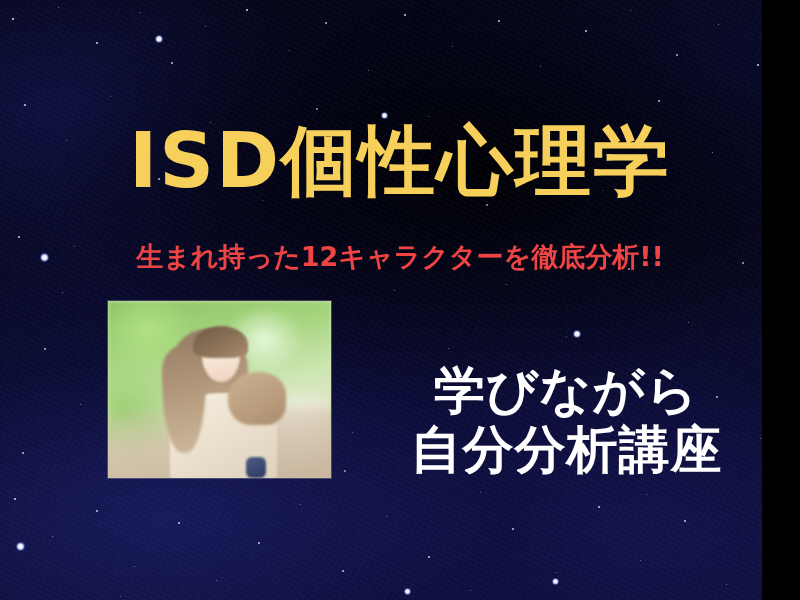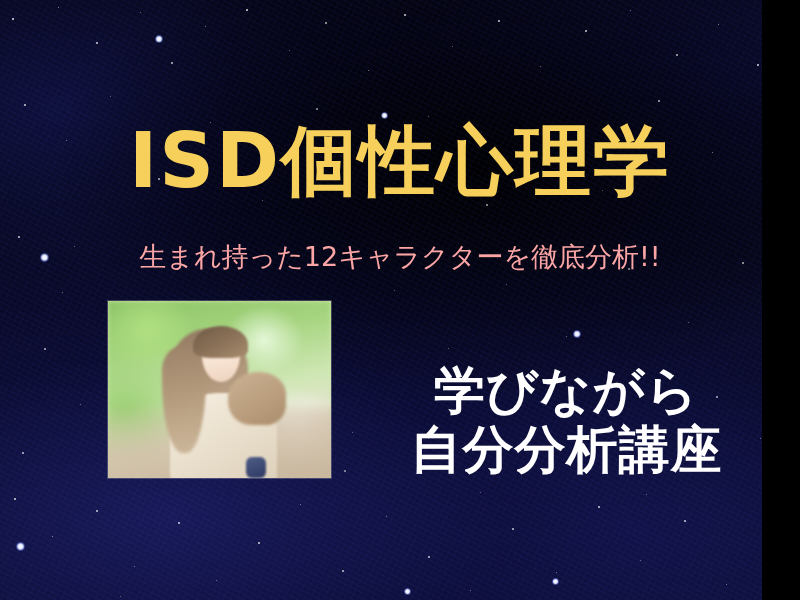--- a/index.html
+++ b/index.html
@@ -72,22 +72,22 @@
 
   
   .subtitle {
     position: absolute;
     left: 0;
     top: 241px;
     width: 800px;
     text-align: center;
     font-size: 27px;
     line-height: 32px;
-    font-weight: 400;
-    color: #fca5a5;
+    font-weight: 700;
+    color: #ef4444;
     letter-spacing: 0px;
     white-space: nowrap;
     font-family: "DejaVu Sans", "Liberation Sans", sans-serif;
   }
 
   
   .photo {
     position: absolute;
     left: 108px;
     top: 301px;

